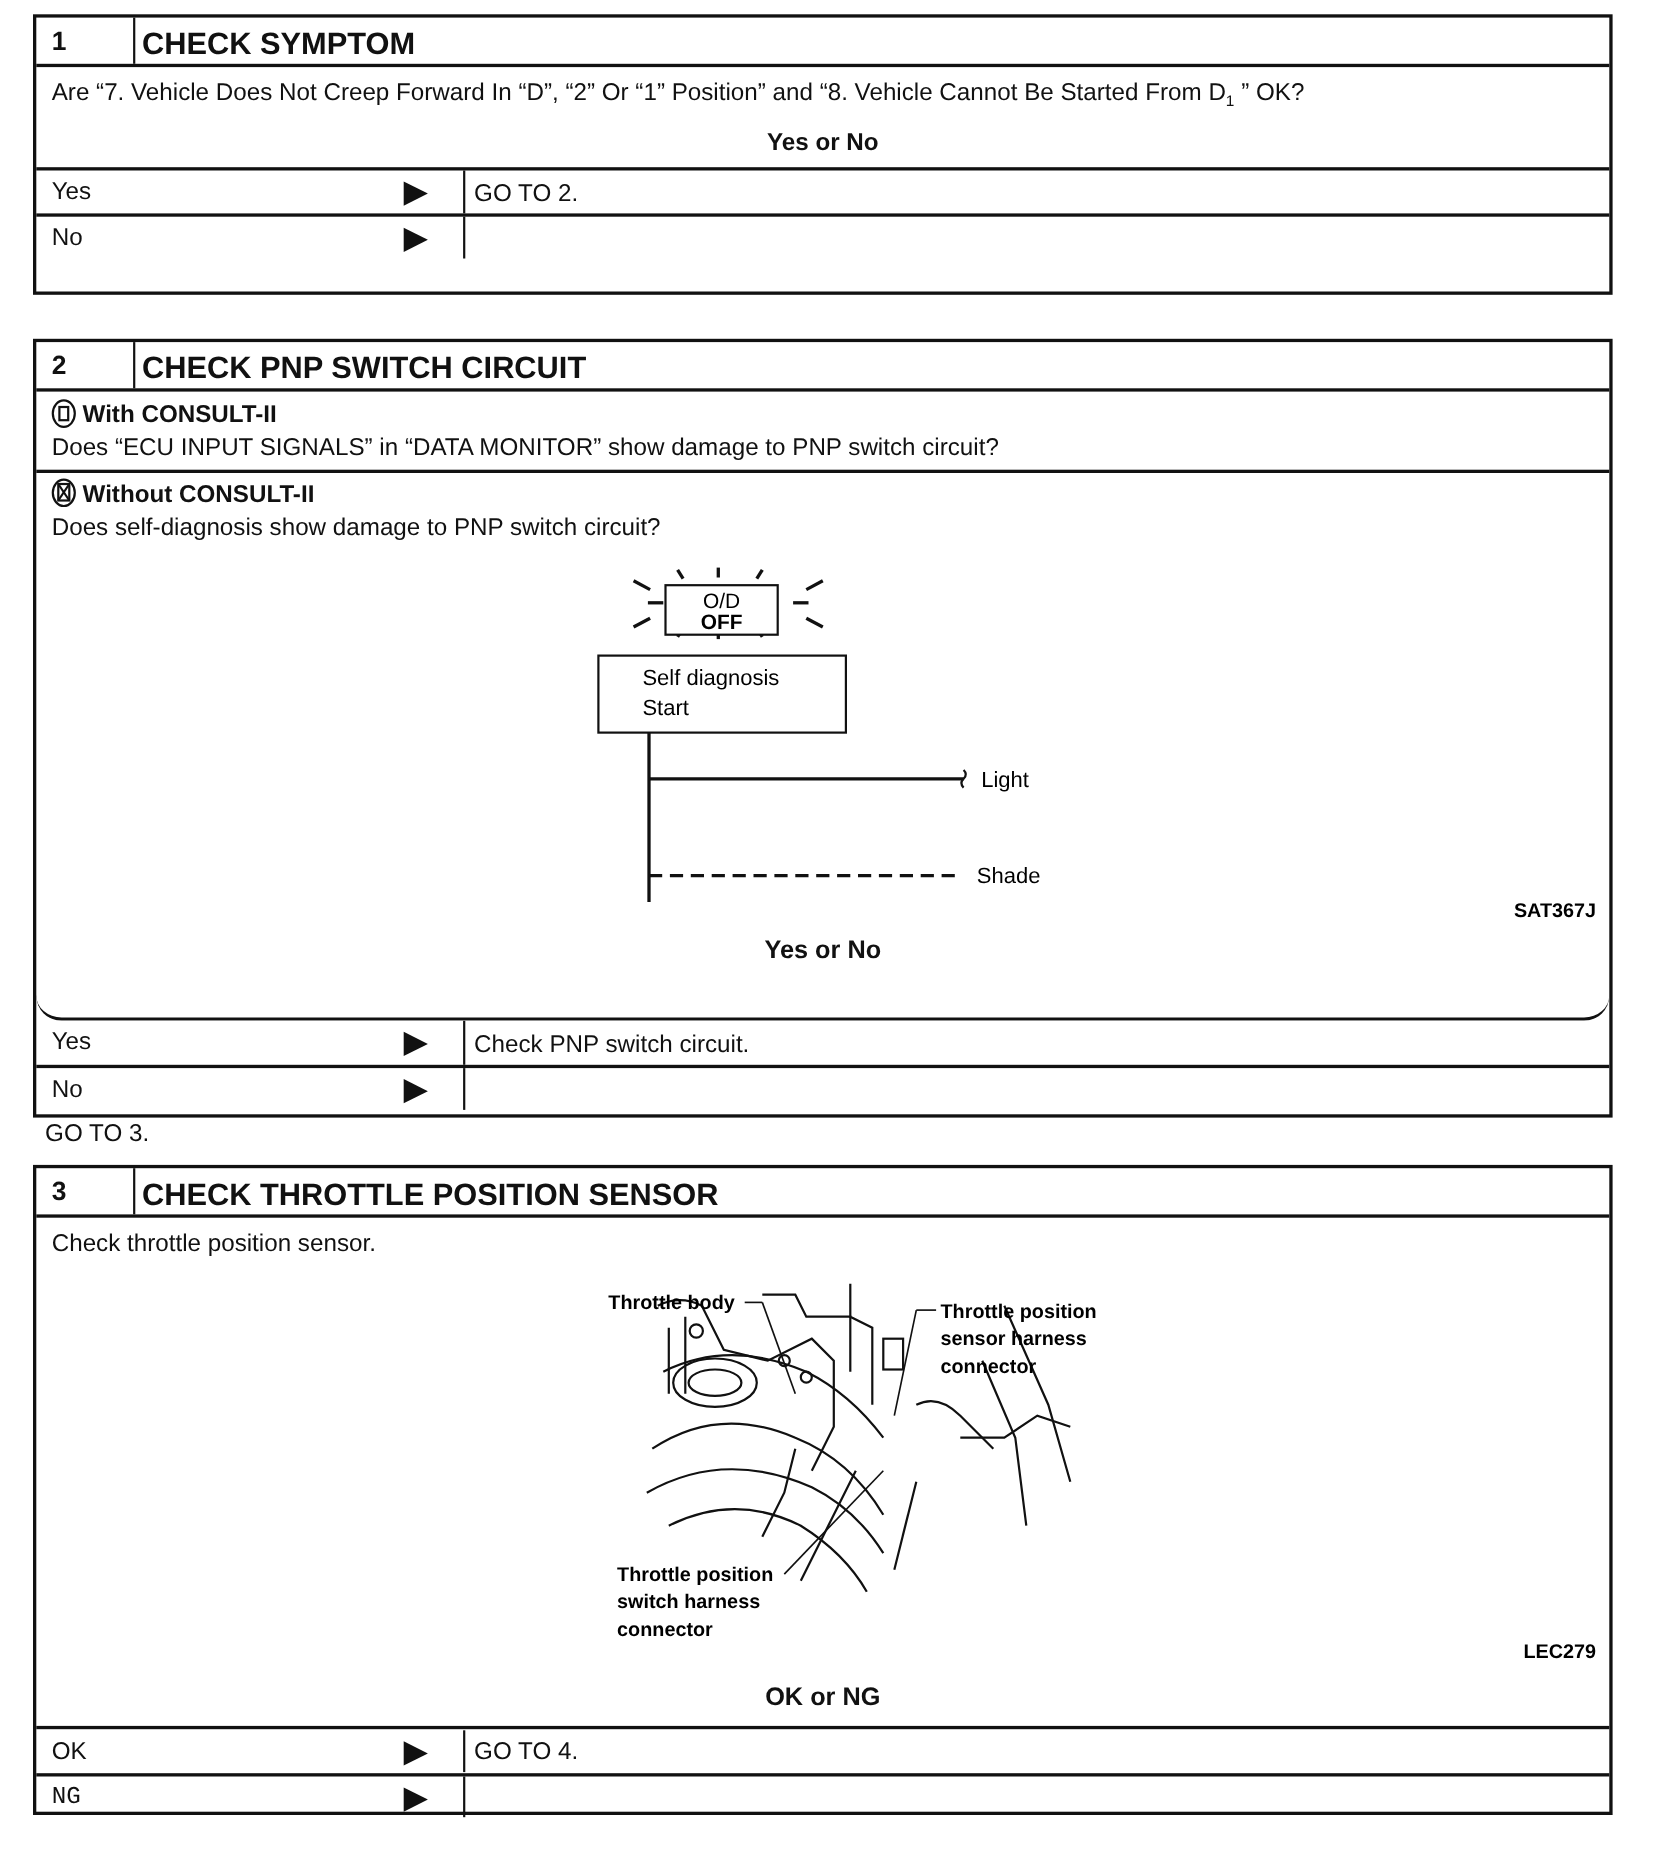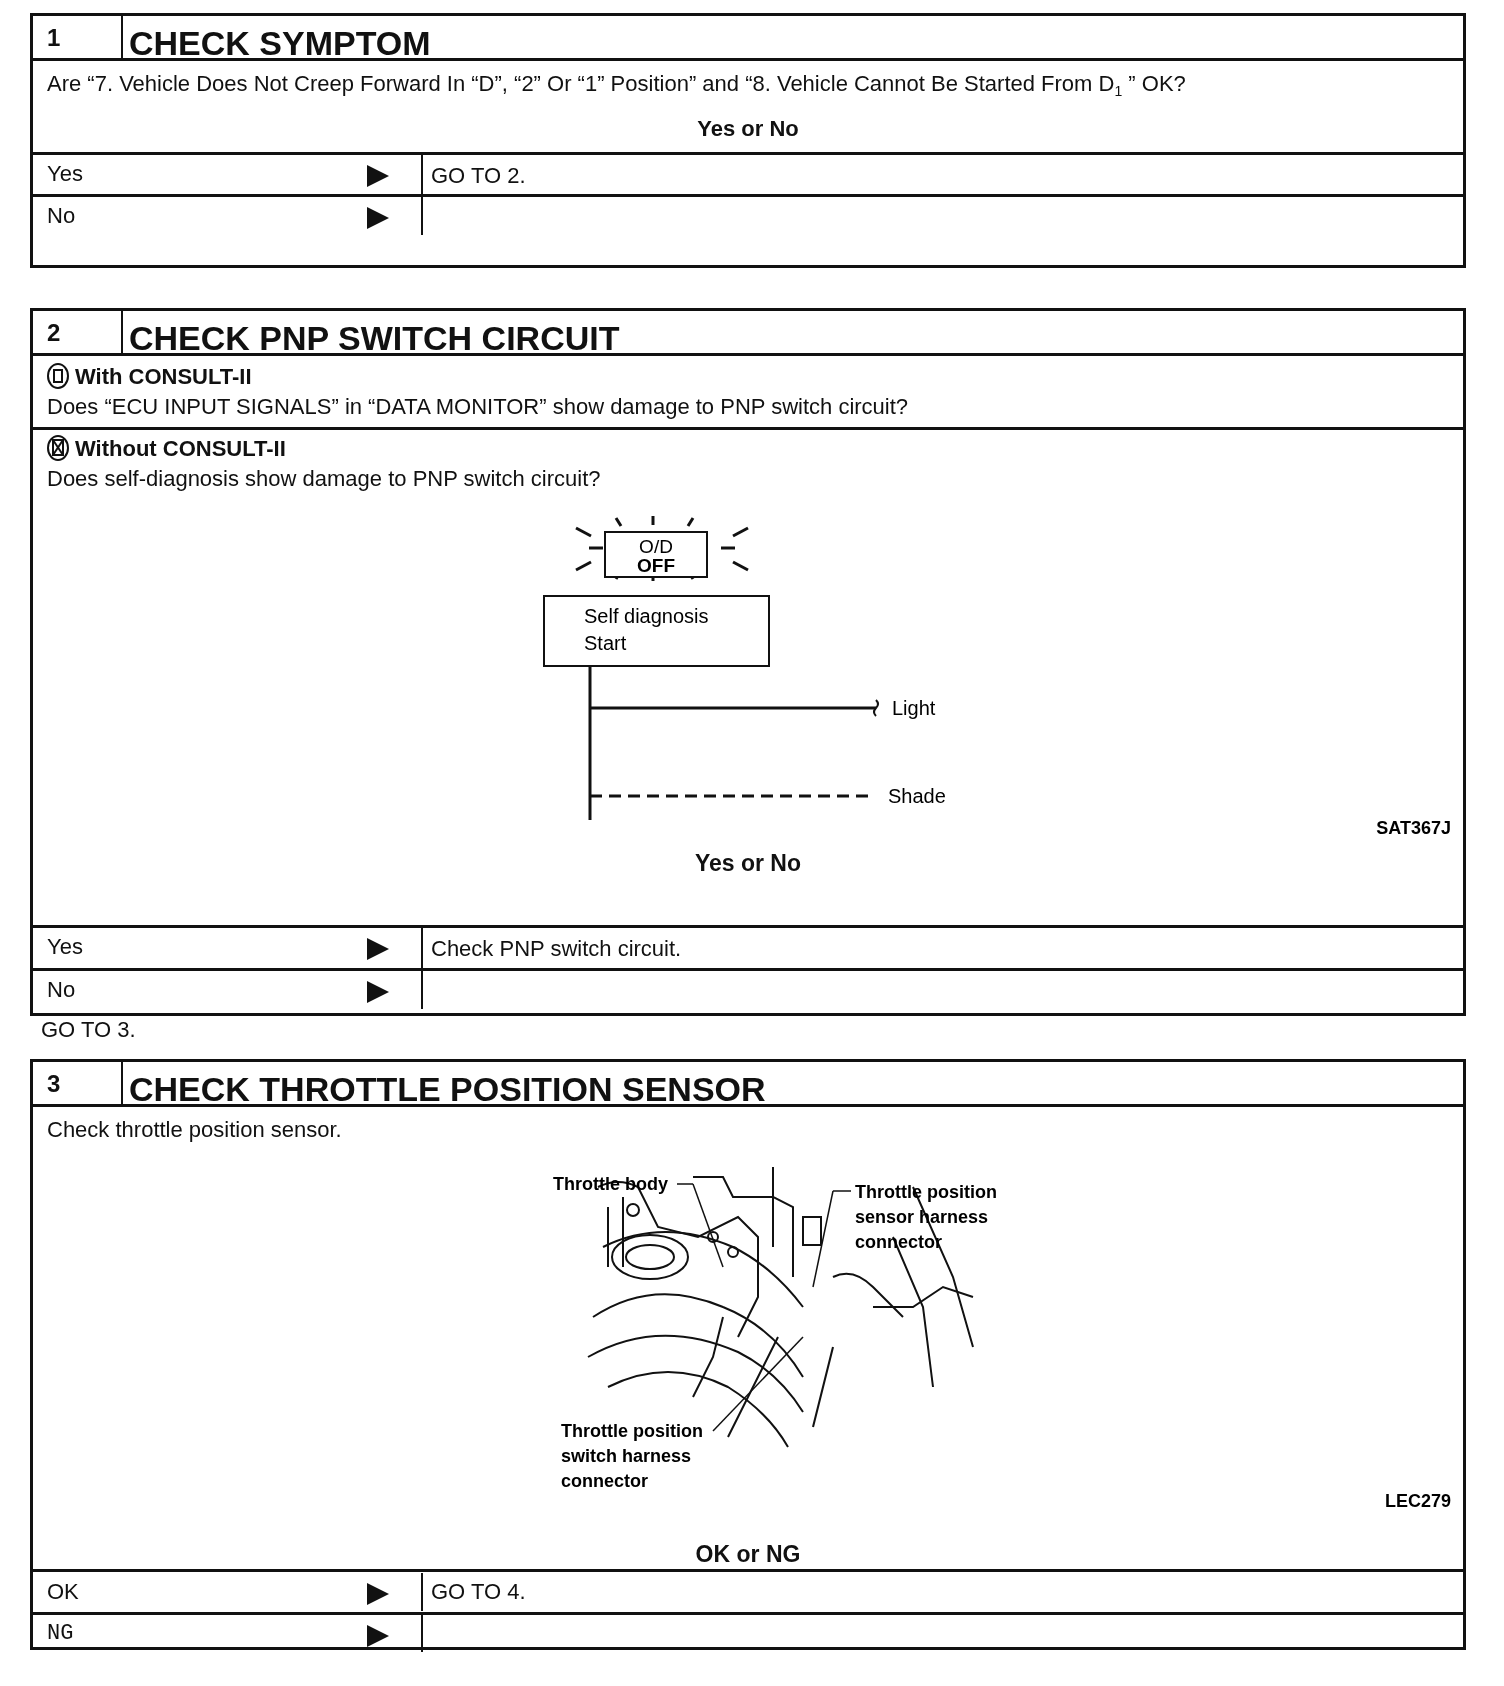--- a/index.html
+++ b/index.html
@@ -2,21 +2,21 @@
 <html><head>
 <meta charset="utf-8">
 <style>
   html, body { margin:0; padding:0; background:#ffffff; }
   body { width:1504px; height:1686px; position:relative; font-family:"Liberation Sans", sans-serif; color:#111; }
   .blk { position:absolute; left:30px; width:1436px; border:3px solid #111; box-sizing:border-box; background:#fff; }
   .row { position:relative; border-bottom:3px solid #111; box-sizing:border-box; }
   .row:last-child { border-bottom:none;flex-direction:column; }
   .hdr { height:45px; display:flex; }
   .hdr .num { width:90px; border-right:2px solid #111; font-weight:bold; font-size:24px; padding:8px 0 0 14px; box-sizing:border-box; }
-  .hdr .ttl { font-weight:bold; font-size:34px; padding:8px 0 0 6px; }
+  .hdr .ttl { font-weight:bold; font-size:28px; padding:8px 0 0 6px; }
   .txt { font-size:22px; padding:8px 14px; line-height:30px; }
   .bold { font-weight:bold; }
   .center { text-align:center; }
   .ans { display:flex; font-size:22px; }
   .ans .lab { width:390px; border-right:2px solid #111; box-sizing:border-box; padding:6px 14px; position:relative; }
   .ans .arr { position:absolute; right:32px; top:10px; width:0; height:0; border-top:11px solid transparent; border-bottom:11px solid transparent; border-left:22px solid #111; }
   .ans .res { padding:6px 8px; line-height:30px; }
   .sub { font-size:14px; vertical-align:sub; }
   .icon-circ { display:inline-block; width:22px; height:26px; border:2px solid #111; border-radius:50%; vertical-align:-5px; position:relative; box-sizing:border-box; margin-right:6px; }
   svg text { font-family:"Liberation Sans", sans-serif; }
@@ -46,21 +46,21 @@
   <div class="row hdr">
     <div class="num">2</div>
     <div class="ttl">CHECK PNP SWITCH CIRCUIT</div>
   </div>
   <div class="row" style="height:74px;">
     <div class="txt" style="padding-top:6px;line-height:30px;">
       <div class="bold"><span class="icon-circ"><span style="position:absolute;left:4px;top:4px;width:10px;height:14px;border:2px solid #111;box-sizing:border-box;"></span></span><span>With CONSULT-II</span></div>
       <div>Does “ECU INPUT SIGNALS” in “DATA MONITOR” show damage to PNP switch circuit?</div>
     </div>
   </div>
-  <div class="row" style="height:498px;">
+  <div class="row" style="height:498px;border-radius:23px;">
     <div class="txt" style="padding-top:4px;line-height:30px;">
       <div class="bold"><span class="icon-circ"><svg width="18" height="22" style="position:absolute;left:0;top:0;">
               <rect x="4" y="3" width="10" height="15" fill="none" stroke="#111" stroke-width="2"></rect>
               <line x1="4" y1="3" x2="14" y2="18" stroke="#111" stroke-width="2"></line>
               <line x1="14" y1="3" x2="4" y2="18" stroke="#111" stroke-width="2"></line>
             </svg></span><span>Without CONSULT-II</span></div>
       <div>Does self-diagnosis show damage to PNP switch circuit?</div>
     </div>
     <svg style="position:absolute;left:0;top:0;" width="1430" height="498">
       <g stroke="#111" stroke-width="3">
@@ -141,21 +141,21 @@
       <text x="822" y="116" font-size="18" font-weight="bold">sensor harness</text>
       <text x="822" y="141" font-size="18" font-weight="bold">connector</text>
       <line x1="818" y1="84" x2="800" y2="84" stroke="#111" stroke-width="1.5"></line>
       <line x1="800" y1="84" x2="780" y2="180" stroke="#111" stroke-width="1.5"></line>
       <text x="528" y="330" font-size="18" font-weight="bold">Throttle position</text>
       <text x="528" y="355" font-size="18" font-weight="bold">switch harness</text>
       <text x="528" y="380" font-size="18" font-weight="bold">connector</text>
       <line x1="680" y1="324" x2="770" y2="230" stroke="#111" stroke-width="1.5"></line>
       <text x="1418" y="400" text-anchor="end" font-size="18" font-weight="bold">LEC279</text>
     </svg>
-    <div class="bold center" style="position:absolute;left:0;right:0;top:422px;font-size:23px;margin-top:12px;">OK or NG</div>
+    <div class="bold center" style="position:absolute;left:0;right:0;top:422px;font-size:23px;">OK or NG</div>
   </div>
   <div class="row ans" style="height:43px;align-items:center;">
     <div class="lab"><span>OK</span><span class="arr"></span></div>
     <div class="res">GO TO 4.</div>
   </div>
   <div class="row ans" style="height:32px;font-family:Liberation Mono, monospace;">
     <div class="lab"><span>NG</span><span class="arr"></span></div>
   </div>
 </div>
 

